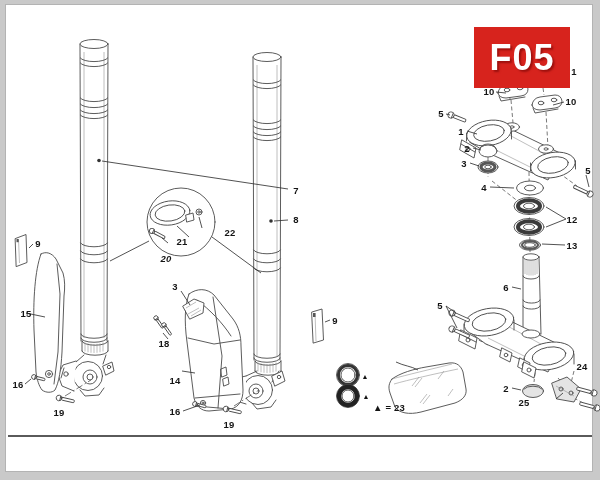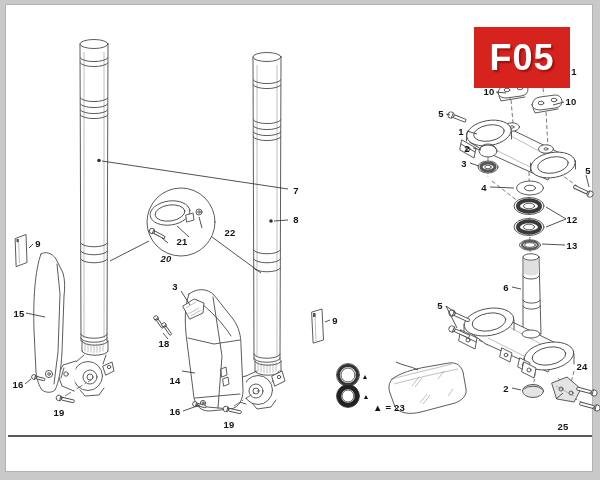--- a/index.html
+++ b/index.html
@@ -316,21 +316,21 @@
     <path class="ddot" d="M65,396 L91,380 M234,406 L259,390"></path>
   </g>
 
   <line x1="8" y1="436" x2="592" y2="436" stroke="var(--divider,#5a5a5a)" stroke-width="1.8"></line>
 </svg>
 
 <div id="labels">
     <div class="part-label" style="left: 296px; top: 190px;">7</div>
     <div class="part-label" style="left: 296px; top: 219px;">8</div>
     <div class="part-label" style="left: 38px; top: 243px;">9</div>
-    <div class="part-label" style="left: 19px; top: 313px;">15</div>
+    <div class="part-label" style="left: 26px; top: 313px;">15</div>
     <div class="part-label" style="left: 18px; top: 384px;">16</div>
     <div class="part-label" style="left: 59px; top: 412px;">19</div>
     <div class="part-label" style="left: 166px; top: 258px; font-style: italic;">20</div>
     <div class="part-label" style="left: 182px; top: 241px;">21</div>
     <div class="part-label" style="left: 202px; top: 232px; margin-left: 28px;">22</div>
     <div class="part-label" style="left: 175px; top: 286px;">3</div>
     <div class="part-label" style="left: 164px; top: 343px;">18</div>
     <div class="part-label" style="left: 175px; top: 380px;">14</div>
     <div class="part-label" style="left: 175px; top: 411px;">16</div>
     <div class="part-label" style="left: 229px; top: 424px;">19</div>
@@ -346,16 +346,16 @@
     <div class="part-label" style="left: 467px; top: 148px;">2</div>
     <div class="part-label" style="left: 464px; top: 163px;">3</div>
     <div class="part-label" style="left: 484px; top: 187px;">4</div>
     <div class="part-label" style="left: 588px; top: 170px;">5</div>
     <div class="part-label" style="left: 572px; top: 219px;">12</div>
     <div class="part-label" style="left: 572px; top: 245px; text-align: center;">13</div>
     <div class="part-label" style="left: 506px; top: 287px;">6</div>
     <div class="part-label" style="left: 440px; top: 305px;">5</div>
     <div class="part-label" style="left: 506px; top: 388px;">2</div>
     <div class="part-label" style="left: 575px; top: 366px; margin-left: 7px;">24</div>
-    <div class="part-label" style="left: 563px; top: 402px; margin-top: 24px;">25</div>
+    <div class="part-label" style="left: 524px; top: 402px;">25</div>
   </div>
 
 <div id="badge" style="background: rgb(215, 35, 29); color: rgb(255, 255, 255);">F05</div>
 
 </body></html>

